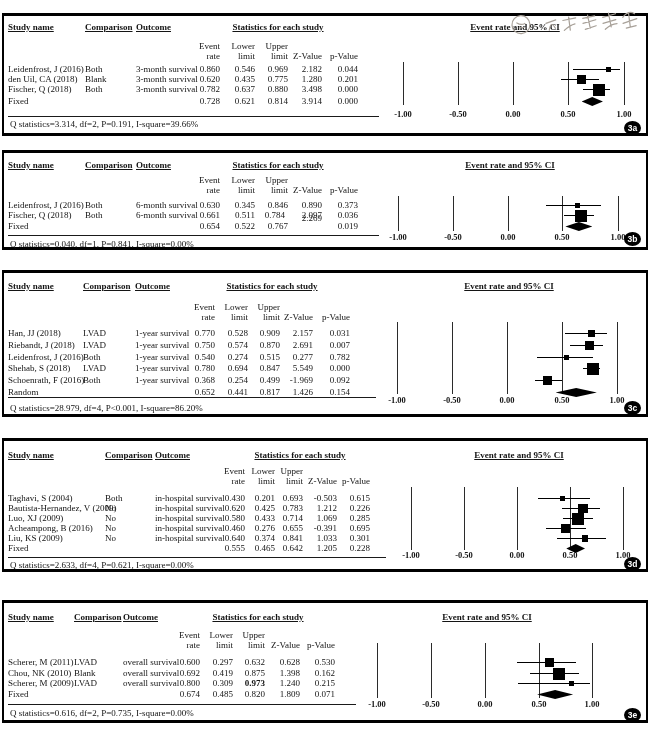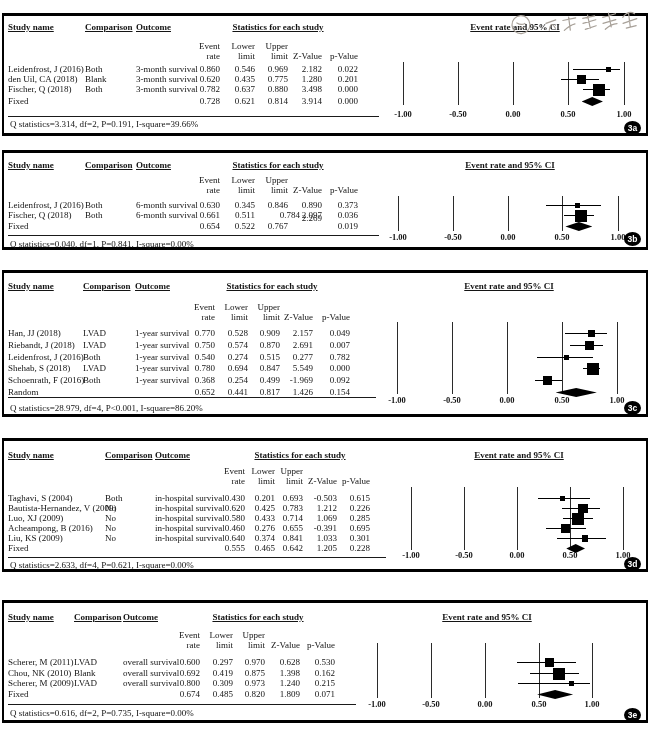--- a/index.html
+++ b/index.html
@@ -51,21 +51,21 @@
       <span class="t ctr lab" style="left: 564px; top: 94px;">0.50</span>
       <div class="grid" style="left: 620px; top: 46px; height: 43px;"></div>
       <span class="t ctr lab" style="left: 620px; top: 94px;">1.00</span>
       <span class="t " style="left: 4px; top: 49px;">Leidenfrost, J (2016)</span>
       <span class="t " style="left: 81px; top: 49px;">Both</span>
       <span class="t " style="left: 132px; top: 49px;">3-month survival</span>
       <span class="t num" style="left: 216px; top: 49px;">0.860</span>
       <span class="t num" style="left: 251px; top: 49px;">0.546</span>
       <span class="t num" style="left: 284px; top: 49px;">0.969</span>
       <span class="t num" style="left: 318px; top: 49px;">2.182</span>
-      <span class="t num" style="left: 354px; top: 49px;">0.022</span>
+      <span class="t num" style="left: 354px; top: 49px;">0.044</span>
       <div class="ci" style="left: 569.333px; top: 52.8px; width: 46.7415px;"></div>
       <div class="sq" style="left: 601.53px; top: 51px; width: 5px; height: 5px;"></div>
       <span class="t " style="left: 4px; top: 59px;">den Uil, CA (2018)</span>
       <span class="t " style="left: 81px; top: 59px;">Blank</span>
       <span class="t " style="left: 132px; top: 59px;">3-month survival</span>
       <span class="t num" style="left: 216px; top: 59px;">0.620</span>
       <span class="t num" style="left: 251px; top: 59px;">0.435</span>
       <span class="t num" style="left: 284px; top: 59px;">0.775</span>
       <span class="t num" style="left: 318px; top: 59px;">1.280</span>
       <span class="t num" style="left: 354px; top: 59px;">0.201</span>
@@ -124,21 +124,21 @@
       <span class="t num" style="left: 284px; top: 48px;">0.846</span>
       <span class="t num" style="left: 318px; top: 48px;">0.890</span>
       <span class="t num" style="left: 354px; top: 48px;">0.373</span>
       <div class="ci" style="left: 541.95px; top: 51.8px; width: 55.11px;"></div>
       <div class="sq" style="left: 570.8px; top: 50px; width: 5px; height: 5px;"></div>
       <span class="t " style="left: 4px; top: 58px;">Fischer, Q (2018)</span>
       <span class="t " style="left: 81px; top: 58px;">Both</span>
       <span class="t " style="left: 132px; top: 58px;">6-month survival</span>
       <span class="t num" style="left: 216px; top: 58px;">0.661</span>
       <span class="t num" style="left: 251px; top: 58px;">0.511</span>
-      <span class="t num" style="left: 296px; top: 58px;">0.784</span>
+      <span class="t num" style="left: 281px; top: 58px;">0.784</span>
       <span class="t num" style="left: 318px; top: 58px;">2.097</span>
       <span class="t num" style="left: 354px; top: 58px;">0.036</span>
       <div class="ci" style="left: 560.21px; top: 61.8px; width: 30.03px;"></div>
       <div class="sq" style="left: 570.71px; top: 56.5px; width: 12px; height: 12px;"></div>
       <span class="t " style="left: 4px; top: 69px;">Fixed</span>
       <span class="t num" style="left: 216px; top: 69px;">0.654</span>
       <span class="t num" style="left: 251px; top: 69px;">0.522</span>
       <span class="t num" style="left: 284px; top: 69px;">0.767</span>
       <span class="t num" style="left: 318px; top: 61px;">2.269</span>
       <span class="t num" style="left: 354px; top: 69px;">0.019</span>
@@ -171,21 +171,21 @@
       <span class="t ctr lab" style="left: 558px; top: 123px;">0.50</span>
       <div class="grid" style="left: 613px; top: 49px; height: 72px;"></div>
       <span class="t ctr lab" style="left: 613px; top: 123px;">1.00</span>
       <span class="t " style="left: 4px; top: 56px;">Han, JJ (2018)</span>
       <span class="t " style="left: 79px; top: 56px;">LVAD</span>
       <span class="t " style="left: 131px; top: 56px;">1-year survival</span>
       <span class="t num" style="left: 211px; top: 56px;">0.770</span>
       <span class="t num" style="left: 244px; top: 56px;">0.528</span>
       <span class="t num" style="left: 276px; top: 56px;">0.909</span>
       <span class="t num" style="left: 309px; top: 56px;">2.157</span>
-      <span class="t num" style="left: 346px; top: 56px;">0.049</span>
+      <span class="t num" style="left: 346px; top: 56px;">0.031</span>
       <div class="ci" style="left: 561.08px; top: 59.8px; width: 41.91px;"></div>
       <div class="sq" style="left: 584.218px; top: 57.0183px; width: 6.96333px; height: 6.96333px;"></div>
       <span class="t " style="left: 4px; top: 68px;">Riebandt, J (2018)</span>
       <span class="t " style="left: 79px; top: 68px;">LVAD</span>
       <span class="t " style="left: 131px; top: 68px;">1-year survival</span>
       <span class="t num" style="left: 211px; top: 68px;">0.750</span>
       <span class="t num" style="left: 244px; top: 68px;">0.574</span>
       <span class="t num" style="left: 276px; top: 68px;">0.870</span>
       <span class="t num" style="left: 309px; top: 68px;">2.691</span>
       <span class="t num" style="left: 346px; top: 68px;">0.007</span>
@@ -339,41 +339,41 @@
       <span class="t ctr lab" style="left: 481px; top: 97px;">0.00</span>
       <div class="grid" style="left: 535px; top: 40px; height: 55px;"></div>
       <span class="t ctr lab" style="left: 535px; top: 97px;">0.50</span>
       <div class="grid" style="left: 588px; top: 40px; height: 55px;"></div>
       <span class="t ctr lab" style="left: 588px; top: 97px;">1.00</span>
       <span class="t " style="left: 4px; top: 55px;">Scherer, M (2011)</span>
       <span class="t " style="left: 70px; top: 55px;">LVAD</span>
       <span class="t " style="left: 119px; top: 55px;">overall survival</span>
       <span class="t num" style="left: 196px; top: 55px;">0.600</span>
       <span class="t num" style="left: 229px; top: 55px;">0.297</span>
-      <span class="t num" style="left: 261px; top: 55px;">0.970</span>
+      <span class="t num" style="left: 261px; top: 55px;">0.632</span>
       <span class="t num" style="left: 296px; top: 55px;">0.628</span>
       <span class="t num" style="left: 331px; top: 55px;">0.530</span>
       <div class="ci" style="left: 512.928px; top: 58.8px; width: 58.5875px;"></div>
       <div class="sq" style="left: 540.699px; top: 54.6987px; width: 9.6027px; height: 9.6027px;"></div>
       <span class="t " style="left: 4px; top: 66px;">Chou, NK (2010)</span>
       <span class="t " style="left: 70px; top: 66px;">Blank</span>
       <span class="t " style="left: 119px; top: 66px;">overall survival</span>
       <span class="t num" style="left: 196px; top: 66px;">0.692</span>
       <span class="t num" style="left: 229px; top: 66px;">0.419</span>
       <span class="t num" style="left: 261px; top: 66px;">0.875</span>
       <span class="t num" style="left: 296px; top: 66px;">1.398</span>
       <span class="t num" style="left: 331px; top: 66px;">0.162</span>
       <div class="ci" style="left: 526.043px; top: 69.8px; width: 49.02px;"></div>
       <div class="sq" style="left: 549.39px; top: 64.5px; width: 12px; height: 12px;"></div>
       <span class="t " style="left: 4px; top: 76px;">Scherer, M (2009)</span>
       <span class="t " style="left: 70px; top: 76px;">LVAD</span>
       <span class="t " style="left: 119px; top: 76px;">overall survival</span>
       <span class="t num" style="left: 196px; top: 76px;">0.800</span>
       <span class="t num" style="left: 229px; top: 76px;">0.309</span>
-      <span class="t num" style="left: 261px; top: 76px;">0.973</span>
+      <span class="t num" style="left: 261px; top: 76px; font-weight: bold;">0.973</span>
       <span class="t num" style="left: 296px; top: 76px;">1.240</span>
       <span class="t num" style="left: 331px; top: 76px;">0.215</span>
       <div class="ci" style="left: 514.217px; top: 79.8px; width: 71.38px;"></div>
       <div class="sq" style="left: 564.5px; top: 78px; width: 5px; height: 5px;"></div>
       <span class="t " style="left: 4px; top: 87px;">Fixed</span>
       <span class="t num" style="left: 196px; top: 87px;">0.674</span>
       <span class="t num" style="left: 229px; top: 87px;">0.485</span>
       <span class="t num" style="left: 261px; top: 87px;">0.820</span>
       <span class="t num" style="left: 296px; top: 87px;">1.809</span>
       <span class="t num" style="left: 331px; top: 87px;">0.071</span>

